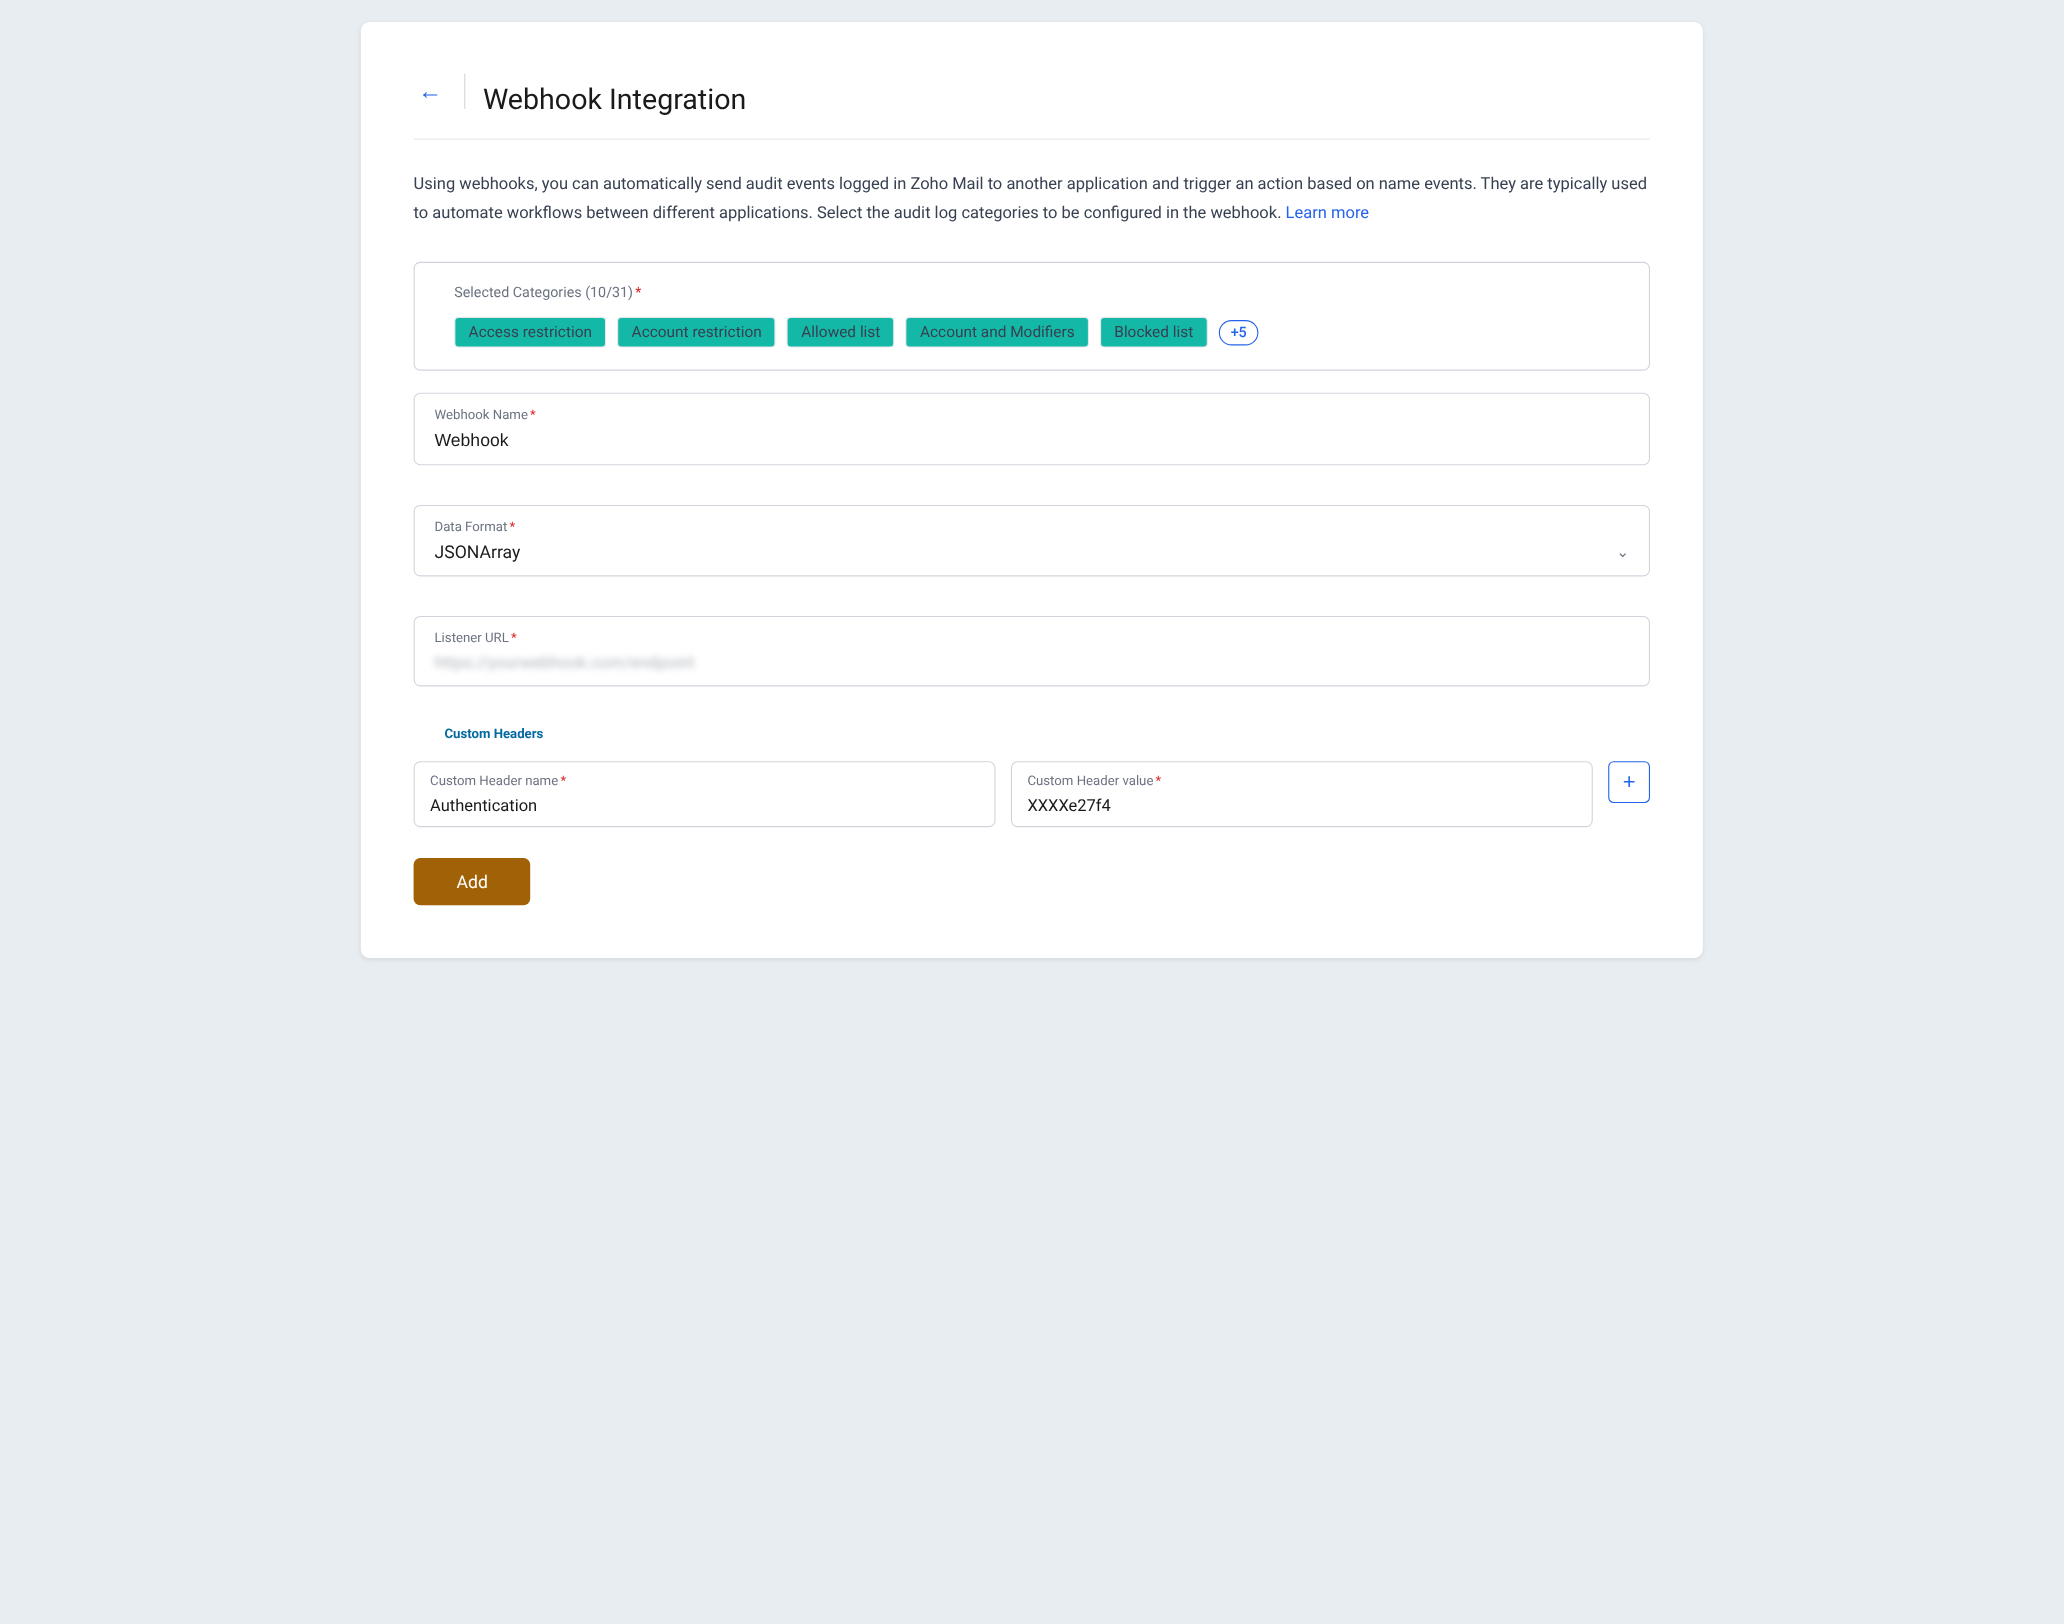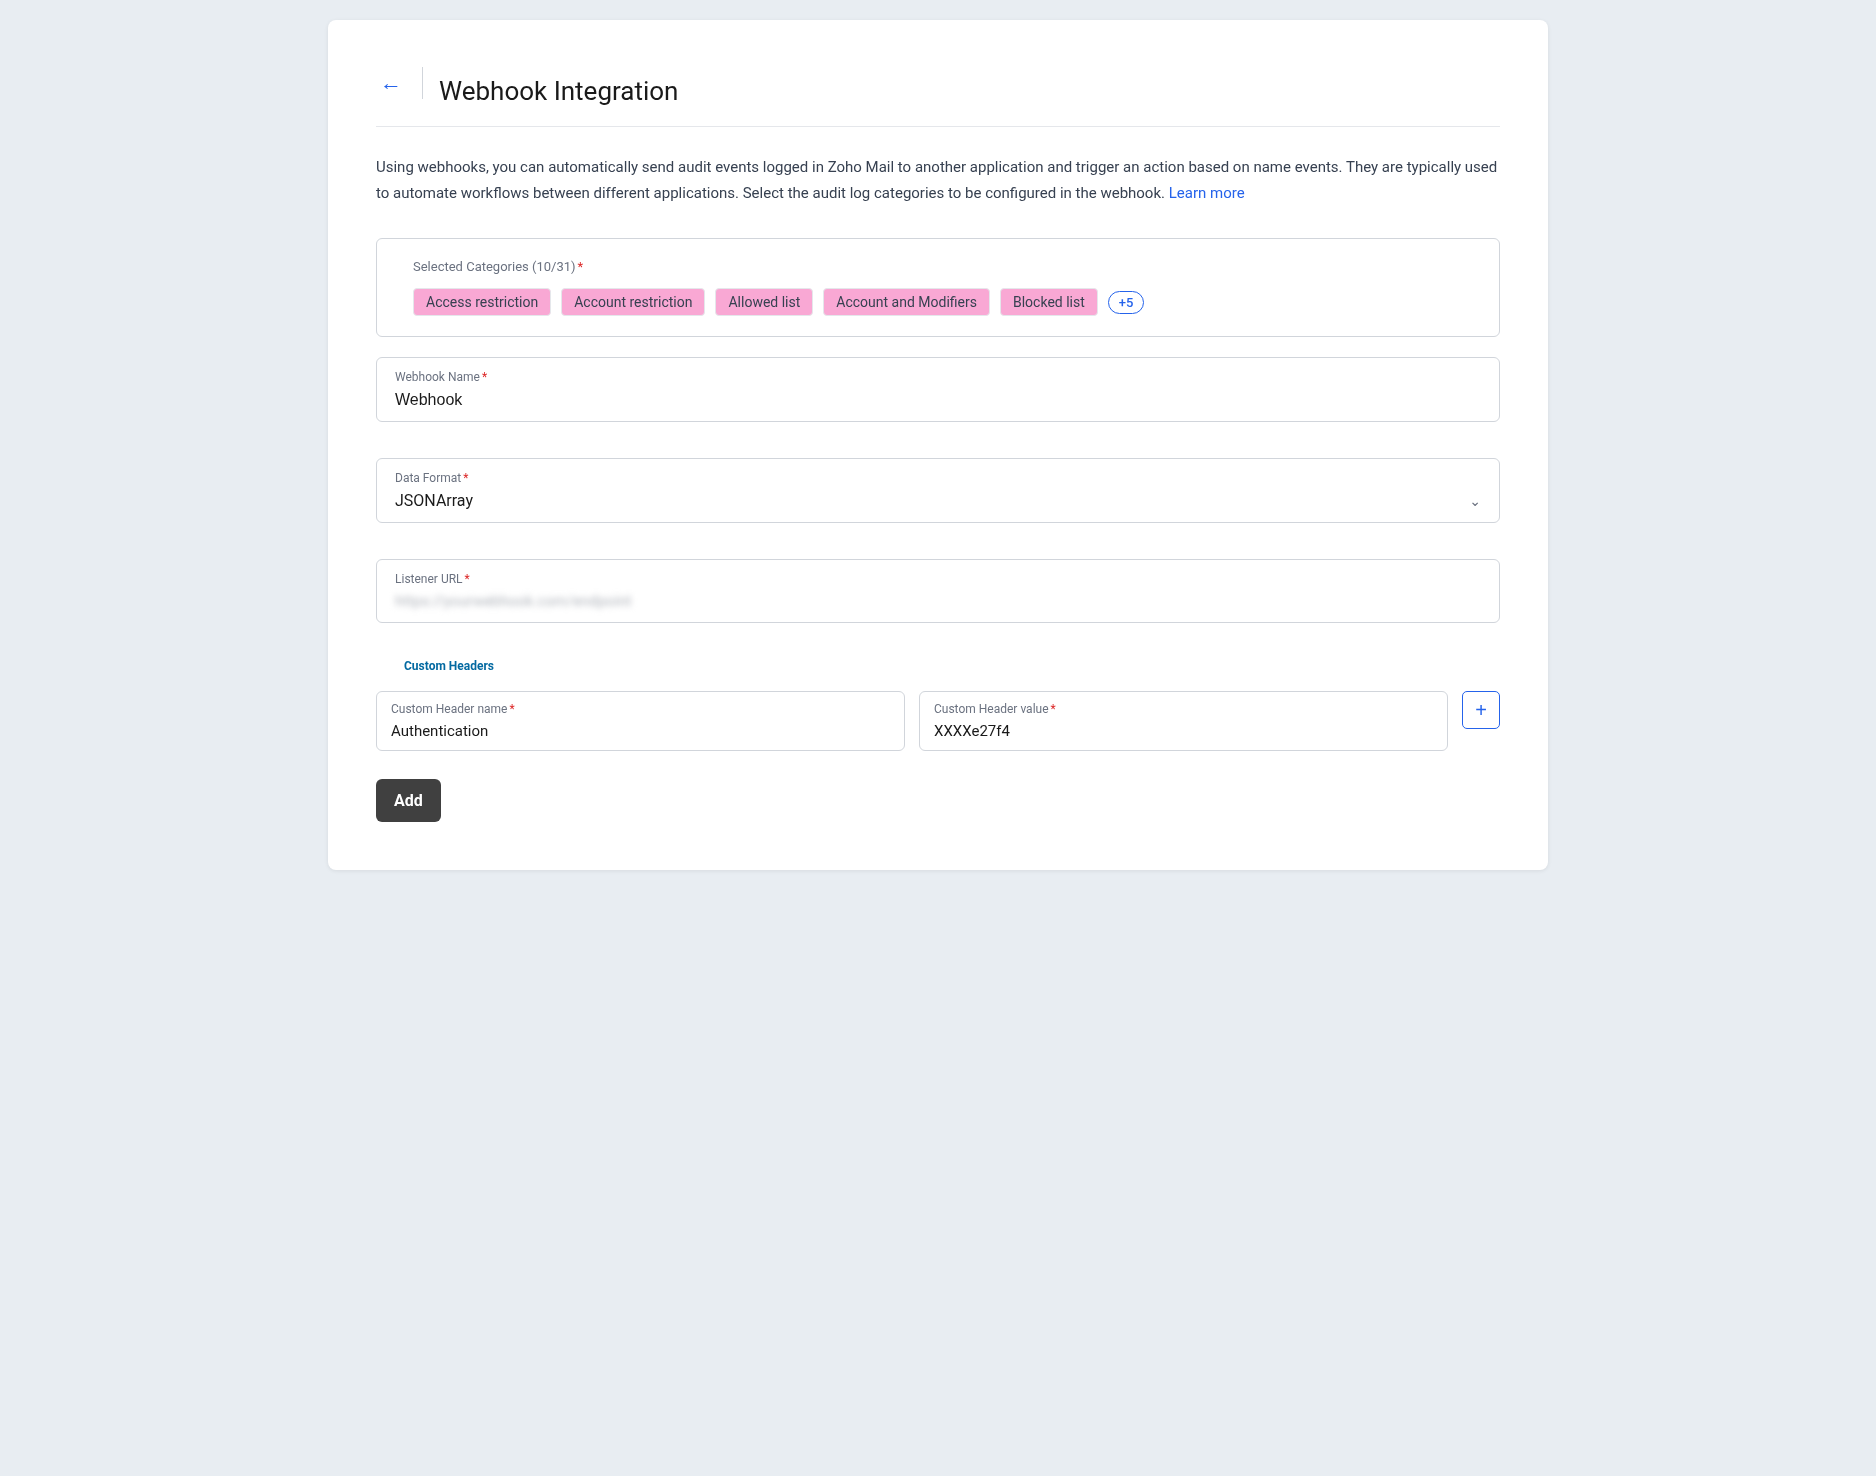--- a/index.html
+++ b/index.html
@@ -71,21 +71,21 @@
       margin-left: 2px;
     }
 
     .tags-row {
       display: flex;
       flex-wrap: wrap;
       gap: 10px;
       align-items: center;
     }
     .tag {
-      background: #f9a8d4;
+      background: #14b8a6;
       border: 1px solid #e5e7eb;
       border-radius: 4px;
       padding: 5px 12px;
       font-size: 14px;
       color: #374151;
       text-align: right;
     }
     .plus-badge {
       border: 1.5px solid #2563eb;
       border-radius: 20px;
@@ -191,27 +191,27 @@
       align-items: center;
       justify-content: center;
       cursor: pointer;
       color: #2563eb;
       font-size: 20px;
       font-weight: 400;
       flex-shrink: 0;
       margin-bottom: 2px;
     }
     .add-btn {
-      background: #404040;
+      background: #a16207;
       color: #ffffff;
       border: none;
       border-radius: 6px;
-      padding: 12px 18px;
+      padding: 12px 39px;
       font-size: 16px;
-      font-weight: 700;
+      font-weight: 400;
       cursor: pointer;
       font-family: inherit;
     }
   </style>
 </head>
 <body>
 
 <div class="page-container">
 
   <div class="header-row">

